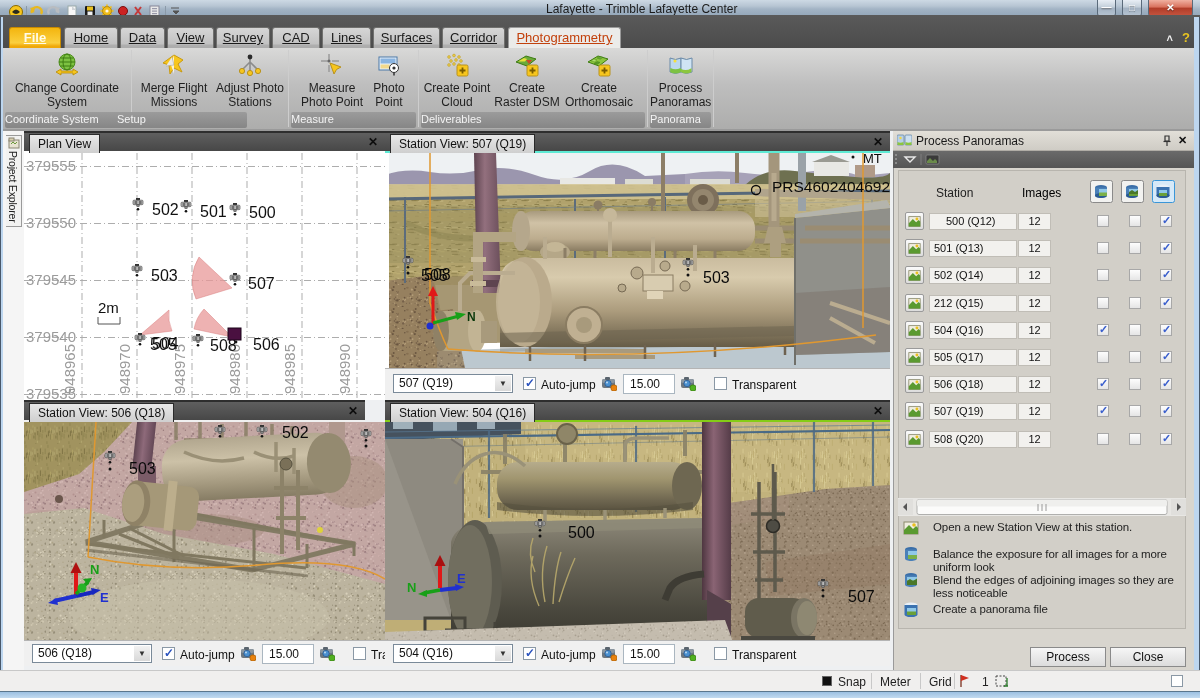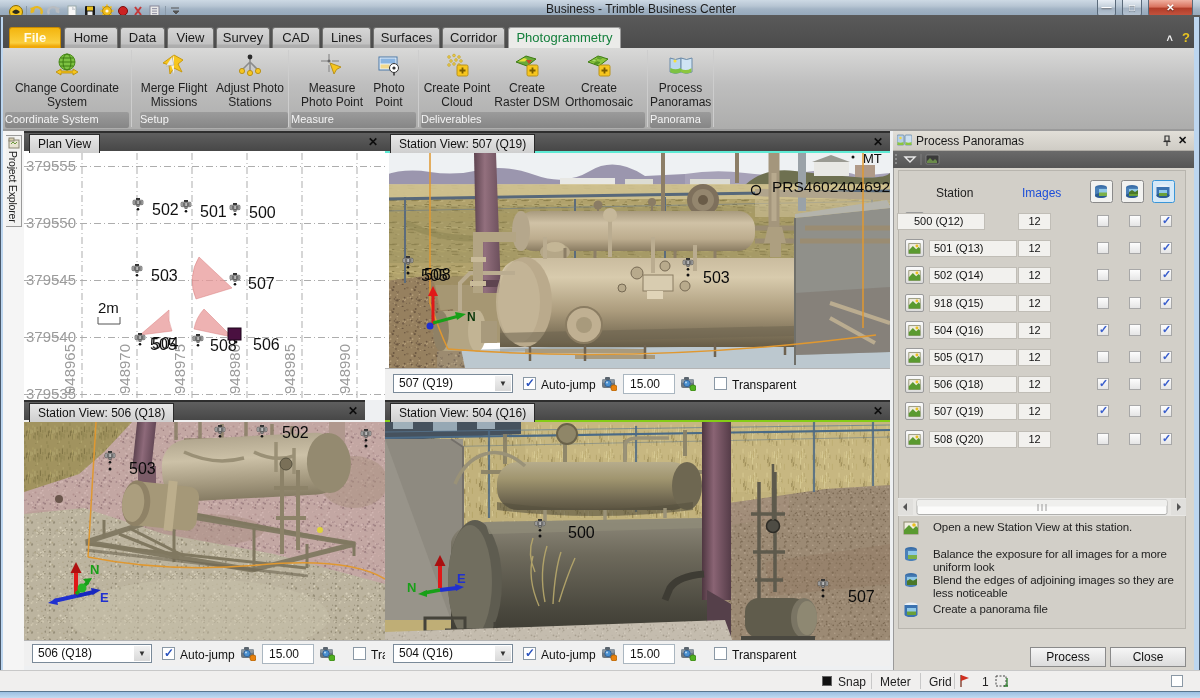--- a/index.html
+++ b/index.html
@@ -11,23 +11,23 @@
   background:linear-gradient(#cdd9e4 0%, #b7c5d3 40%, #a3b4c5 60%, #96a9bc 100%); }
 #titletext { left:546px; top:2px; width:200px; font-size:12px; color:#1b1b1b; white-space:nowrap; }
 
 .winbtn { top:0px; height:17px; border:1px solid #5a6a7a; border-top:none; background:linear-gradient(#e8eef5 0%,#c3cfda 45%,#a3b2c2 50%,#b6c4d2 100%); border-radius:0 0 4px 4px; }
 #btnclose { background:linear-gradient(#f0b0a0 0%,#d8705c 45%,#b03c28 50%,#c55540 100%); }
 .winglyph { width:100%; text-align:center; font-size:10px; color:#fff; line-height:15px; font-weight:bold; text-shadow:0 1px 1px rgba(0,0,0,.5); }
 
 #darkstrip { left:0; top:15px; width:1200px; height:33px; background:linear-gradient(#5a5a5a,#4b4b4b); }
 .rtab { top:27px; height:34px; border:1px solid #70706e; border-bottom:none; border-radius:3px 3px 0 0;
   background:linear-gradient(#d6d6d6 0%, #c2c2c2 48%, #aeaeae 52%, #a2a2a2 100%);
-  font-size:13px; color:#1a1a1a; text-align:center; line-height:20px; }
+  font-size:13px; color:#1a1a1a; text-align:center; line-height:20px;text-decoration:underline; }
 #tab-file { background:linear-gradient(#f3b50f 0%, #fbcf3e 45%, #f0a90a 55%, #e9a000 100%); color:#fffbe8; border-color:#c88a00; font-weight:bold; }
-#tab-active { background:#ebebe9; border-color:#9a9a9a; color:#15803d; }
+#tab-active { background:#ebebe9; border-color:#9a9a9a; color:#c2410c; }
 #ribhelp { right:27px; top:32px; color:#f0f0f0; font-size:11px; font-weight:bold; }
 #ribq { right:10px; top:30px; color:#e8c420; font-size:13px; font-weight:bold; }
 
 #ribbon { left:0; top:48px; width:1200px; height:83px;
   background:linear-gradient(#d9d9d8 0%, #bebebe 45%, #adadac 100%); border-bottom:2px solid #9a9a9a; }
 .rgsep { top:50px; width:1px; height:77px; background:#8f8f8f; border-right:1px solid #cdcdcd; }
 .rglabel { position:absolute; height:16px; background:linear-gradient(#9b9b9b,#868686); border-radius:2px;
   color:#f4f4f4; font-size:11px; text-align:left; line-height:15px; }
 .ribitem { position:absolute; top:2px; text-align:center; font-size:12px; color:#1f1f1f; line-height:14px; }
 .ribitem svg { display:block; margin:2px auto 3px auto; }
@@ -404,21 +404,21 @@
         <circle cx="19.7" cy="11.8" r="0.6" fill="#d2cabc"></circle>
         <circle cx="2.7" cy="10.4" r="0.8" fill="#a89f90"></circle>
         <circle cx="17.3" cy="20.3" r="0.9" fill="#b5ad9e"></circle>
         <circle cx="20.5" cy="0.6" r="1.0" fill="#a89f90"></circle>
         <circle cx="11.3" cy="11.5" r="1.0" fill="#d2cabc"></circle>
       </pattern>
 </defs>
 </svg>
 
 <div class="abs" id="titlebar"></div>
-<div class="abs" id="titletext">Business - Trimble Business Center</div>
+<div class="abs" id="titletext">Lafayette - Trimble Lafayette Center</div>
 <div class="abs winbtn" style="left:1097px;width:19px;">
     <div class="winglyph">—</div>
   </div>
 <div class="abs winbtn" style="left:1122px;width:20px;">
     <div class="winglyph">□</div>
   </div>
 <div class="abs winbtn" id="btnclose" style="left:1148px;width:45px;">
     <div class="winglyph">✕</div>
   </div>
 <div class="abs" id="qat" style="left:0;top:0;width:190px;height:17px;">
@@ -465,21 +465,21 @@
 <div class="abs" id="ribhelp">˄</div>
 <div class="abs" id="ribq">?</div>
 
 <div class="abs" id="ribbon"></div>
 <div class="abs rgsep" style="left:131px;"></div>
 <div class="abs rgsep" style="left:288px;"></div>
 <div class="abs rgsep" style="left:418px;"></div>
 <div class="abs rgsep" style="left:647px;"></div>
 <div class="abs rgsep" style="left:713px;"></div>
 <div class="abs rglabel" style="left:5px;top:112px;width:124px;">Coordinate System</div>
-<div class="abs rglabel" style="left:140px;top:112px;width:148px;">Setup</div>
+<div class="abs rglabel" style="left:117px;top:112px;width:130px;">Setup</div>
 <div class="abs rglabel" style="left:291px;top:112px;width:125px;">Measure</div>
 <div class="abs rglabel" style="left:421px;top:112px;width:224px;">Deliverables</div>
 <div class="abs rglabel" style="left:650px;top:112px;width:61px;">Panorama</div>
 
 <div class="abs ribitem" style="left:5px;top:50px;width:124px;">
 <svg width="26" height="26" viewBox="0 0 26 26">
       <circle cx="13" cy="10" r="8" fill="#7dc242" stroke="#4e8c1e"></circle>
       <ellipse cx="13" cy="10" rx="4" ry="8" fill="none" stroke="#3e7c12"></ellipse>
       <path d="M5 10h16M6.5 6h13M6.5 14h13" stroke="#3e7c12" fill="none"></path>
       <path d="M2 20l5-3v2h12v-2l5 3-5 3v-2H7v2z" fill="#f7c61e" stroke="#b88a00" stroke-width=".8"></path>
@@ -1114,21 +1114,21 @@
       <circle cx="3" cy="12" r="1"></circle>
     </g>
   <path d="M12 6l5 5 5-5z" fill="none" stroke="#e8e8e8" stroke-width="1.4"></path>
   <rect x="27.5" y="3" width="1" height="11" fill="#7e7e7e"></rect>
   <rect x="33" y="4" width="13" height="9" rx="1" fill="#3a3a3a" stroke="#888" stroke-width=".8"></rect>
   <path d="M34 10l3-3 3 3 2-2 2 2v2h-10z" fill="#6a8a4a"></path>
 </svg>
 <div class="abs" id="rtable"></div>
 <div class="abs" id="rtablecontent">
   <div class="abs" style="left:936px;top:186px;font-size:12px;color:#222;">Station</div>
-  <div class="abs" style="left:1022px;top:186px;font-size:12px;color:#1d4ed8;">Images</div>
+  <div class="abs" style="left:1022px;top:186px;font-size:12px;color:#000000;">Images</div>
   <svg class="abs" style="left:1090px;top:180px;" width="96" height="24" viewBox="0 0 96 24">
     <g id="hbtn">
         <rect x=".5" y=".5" width="22" height="22" rx="2" fill="#f2f2f0" stroke="#8a8a8a"></rect>
       </g>
     <use href="#hbtn" x="31"></use>
     <rect x="62.5" y=".5" width="22" height="22" rx="2" fill="#d6e9f8" stroke="#3a96d8"></rect>
     <g transform="translate(4,4)">
         <ellipse cx="7" cy="3.5" rx="6" ry="2.5" fill="#3a6ea8"></ellipse>
         <path d="M1 3.5v8c0 1.4 2.7 2.5 6 2.5s6-1.1 6-2.5v-8" fill="#4a80b8"></path>
         <ellipse cx="7" cy="11.5" rx="6" ry="2.5" fill="#2a5a90"></ellipse>
@@ -1149,21 +1149,21 @@
         <ellipse cx="7" cy="11.5" rx="6.5" ry="2.6" fill="#2a5a90"></ellipse>
         <rect x="3" y="6" width="8" height="6" fill="#6aa038"></rect>
         <rect x="3" y="6" width="8" height="3" fill="#90c8e8"></rect>
       </g>
   </svg>
   <div class="sbtn abs" style="left:905px;top:212px;"><svg width="13" height="13" viewBox="0 0 16 16" style="margin:2px">
         <rect x="1" y="2" width="14" height="12" fill="#f0ede0" stroke="#8a8a6a"></rect>
         <path d="M1 10l5-5 4 4 3-3 2 2v6H1z" fill="#5a9a30"></path>
         <circle cx="11" cy="5" r="1.8" fill="#e8c020"></circle>
       </svg></div>
-  <div class="rfield abs" style="left:897px;top:213px;width:88px;padding-left:16px;">500 (Q12)</div>
+  <div class="rfield abs" style="left:929px;top:213px;width:88px;padding-left:16px;">500 (Q12)</div>
   <div class="rfield abs" style="left:1018px;top:213px;width:33px;text-align:center;padding-left:0;">12</div>
   <div class="rcb abs" style="left:1097px;top:215px;"></div>
   <div class="rcb abs" style="left:1129px;top:215px;"></div>
   <div class="rcb checked abs" style="left:1160px;top:215px;"></div>
   <div class="sbtn abs" style="left:905px;top:239px;"><svg width="13" height="13" viewBox="0 0 16 16" style="margin:2px">
         <rect x="1" y="2" width="14" height="12" fill="#f0ede0" stroke="#8a8a6a"></rect>
         <path d="M1 10l5-5 4 4 3-3 2 2v6H1z" fill="#5a9a30"></path>
         <circle cx="11" cy="5" r="1.8" fill="#e8c020"></circle>
       </svg></div>
   <div class="rfield abs" style="left:929px;top:240px;width:88px;">501 (Q13)</div>
@@ -1179,21 +1179,21 @@
   <div class="rfield abs" style="left:929px;top:267px;width:88px;">502 (Q14)</div>
   <div class="rfield abs" style="left:1018px;top:267px;width:33px;text-align:center;padding-left:0;">12</div>
   <div class="rcb abs" style="left:1097px;top:269px;"></div>
   <div class="rcb abs" style="left:1129px;top:269px;"></div>
   <div class="rcb checked abs" style="left:1160px;top:269px;"></div>
   <div class="sbtn abs" style="left:905px;top:294px;"><svg width="13" height="13" viewBox="0 0 16 16" style="margin:2px">
         <rect x="1" y="2" width="14" height="12" fill="#f0ede0" stroke="#8a8a6a"></rect>
         <path d="M1 10l5-5 4 4 3-3 2 2v6H1z" fill="#5a9a30"></path>
         <circle cx="11" cy="5" r="1.8" fill="#e8c020"></circle>
       </svg></div>
-  <div class="rfield abs" style="left:929px;top:295px;width:88px;">918 (Q15)</div>
+  <div class="rfield abs" style="left:929px;top:295px;width:88px;">212 (Q15)</div>
   <div class="rfield abs" style="left:1018px;top:295px;width:33px;text-align:center;padding-left:0;">12</div>
   <div class="rcb abs" style="left:1097px;top:297px;"></div>
   <div class="rcb abs" style="left:1129px;top:297px;"></div>
   <div class="rcb checked abs" style="left:1160px;top:297px;"></div>
   <div class="sbtn abs" style="left:905px;top:321px;"><svg width="13" height="13" viewBox="0 0 16 16" style="margin:2px">
         <rect x="1" y="2" width="14" height="12" fill="#f0ede0" stroke="#8a8a6a"></rect>
         <path d="M1 10l5-5 4 4 3-3 2 2v6H1z" fill="#5a9a30"></path>
         <circle cx="11" cy="5" r="1.8" fill="#e8c020"></circle>
       </svg></div>
   <div class="rfield abs" style="left:929px;top:322px;width:88px;">504 (Q16)</div>

